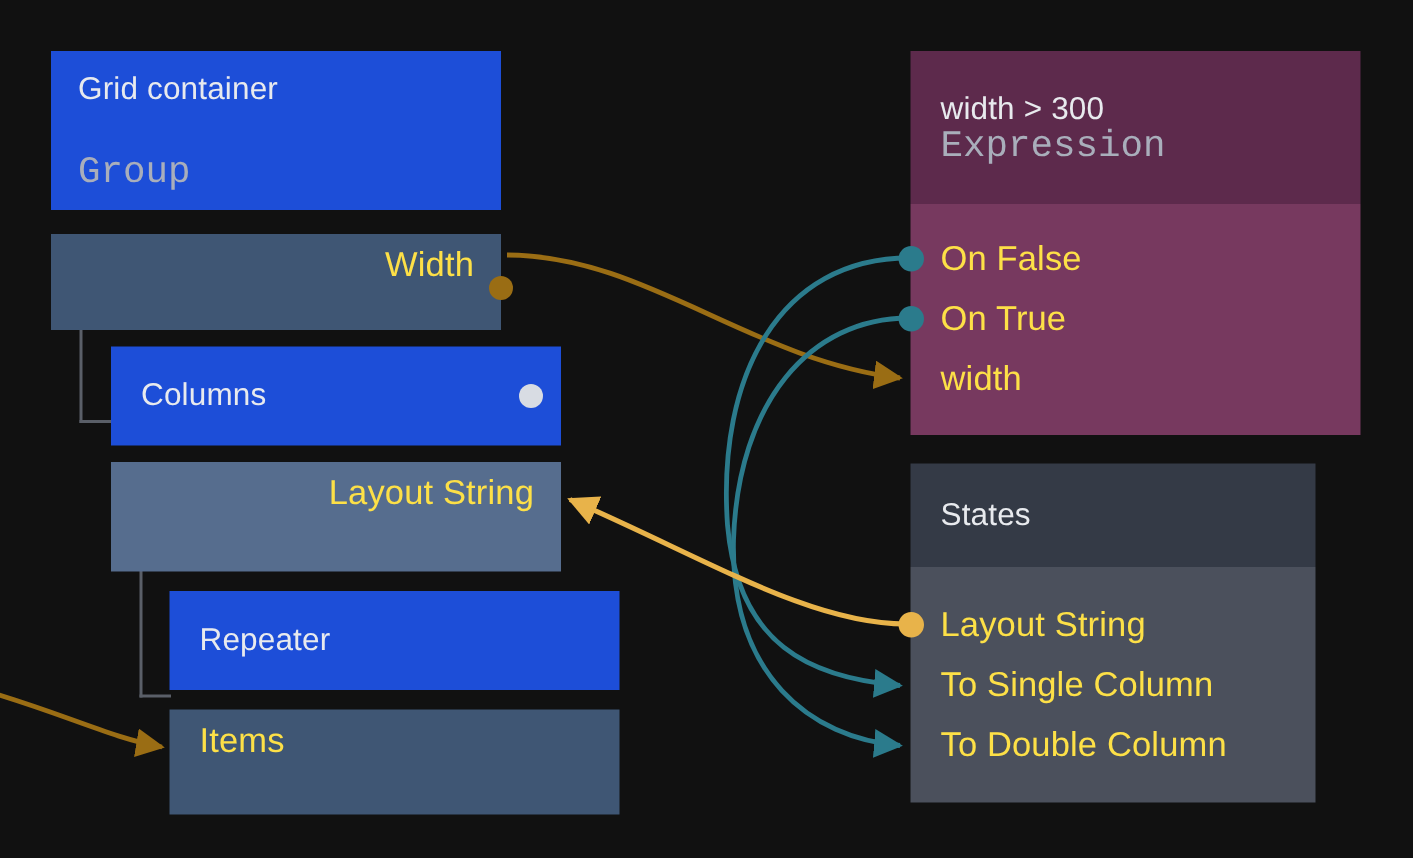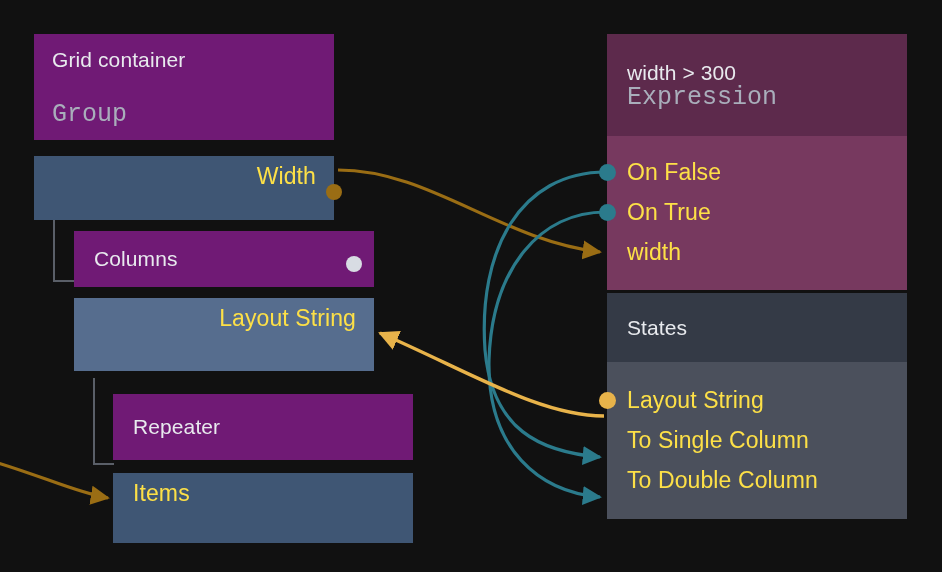--- a/index.html
+++ b/index.html
@@ -17,21 +17,21 @@
   .node-title{color:#e8eaee;font-size:21px;line-height:26px;letter-spacing:.1px;}
   .node-subtitle{color:#a9aebb;font-size:25px;line-height:24px;font-family:Liberation Mono, monospace;}
   .node-body{box-sizing:border-box;position:relative;}
 
   .port{position:relative;height:40px;display:flex;align-items:center;
         color:#fde047;font-size:23px;letter-spacing:.1px;}
   .port.right{justify-content:flex-end;}
   .port.left{justify-content:flex-start;}
 
   
-  .n-blue .node-header{background:#701a75;gap:30px;}
+  .n-blue .node-header{background:#1d4ed8;gap:30px;}
   .n-blue .node-body{background:#3f5674;}
   .n-blue-lite .node-body{background:#566d8e;}
 
   
   .n-purple .node-header{background:#5d2a4c;}
   .n-purple .node-body{background:#77395f;}
 
   
   .n-gray .node-header{background:#343a46;}
   .n-gray .node-body{background:#4b505c;}
@@ -86,21 +86,21 @@
     </div>
     <div class="node-body" style="height:64px;padding:0 18px;">
       <div class="port right" style="height:40px;margin-top:16px;">
         <span>Width</span>
       </div>
       <span class="dot dot-gold" style="width:16px;height:16px;right:-8px;top:28px;"></span>
     </div>
   </div>
 
   <div class="node n-blue n-blue-lite" style="left:74px;top:231px;width:300px;">
-    <div class="node-header" style="height:56px;padding:12px 20px;">
+    <div class="node-header" style="height:66px;padding:12px 20px;">
       <div class="node-title">Columns</div>
       <span class="dot dot-white" style="width:16px;height:16px;right:12px;top:25px;"></span>
     </div>
     <div class="node-body" style="height:73px;padding:0 18px;">
       <div class="port right" style="height:40px;margin-top:11px;">
         <span>Layout String</span>
       </div>
     </div>
   </div>
 
@@ -128,21 +128,21 @@
         <span>On True</span>
       </div>
       <div class="port left">
         <span>width</span>
       </div>
       <span class="dot dot-teal" style="width:17px;height:17px;left:-8px;top:28px;"></span>
       <span class="dot dot-teal" style="width:17px;height:17px;left:-8px;top:68px;"></span>
     </div>
   </div>
 
-  <div class="node n-gray" style="left:607px;top:293px;width:300px;">
+  <div class="node n-gray" style="left:607px;top:309px;width:270px;">
     <div class="node-header" style="height:69px;padding:0 20px;">
       <div class="node-title">States</div>
     </div>
     <div class="node-body" style="height:157px;padding:18px 20px 0 20px;">
       <div class="port left">
         <span>Layout String</span>
       </div>
       <div class="port left">
         <span>To Single Column</span>
       </div>

